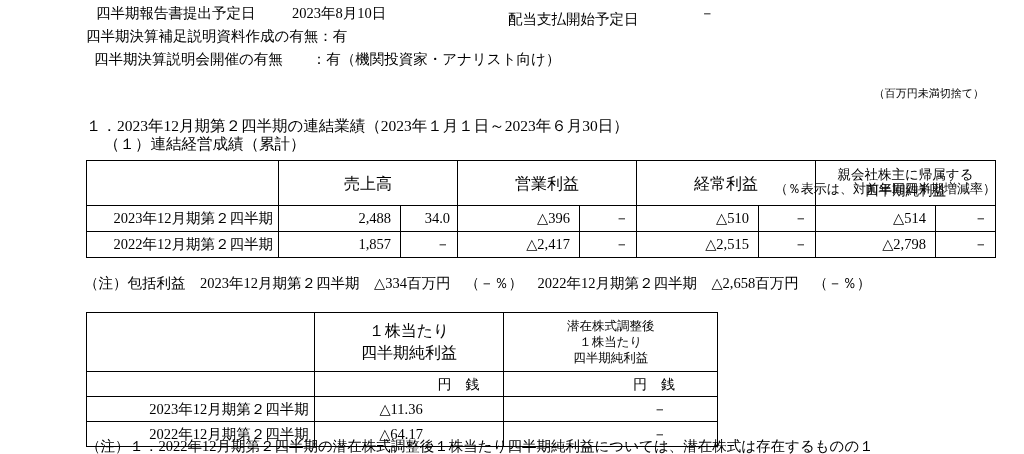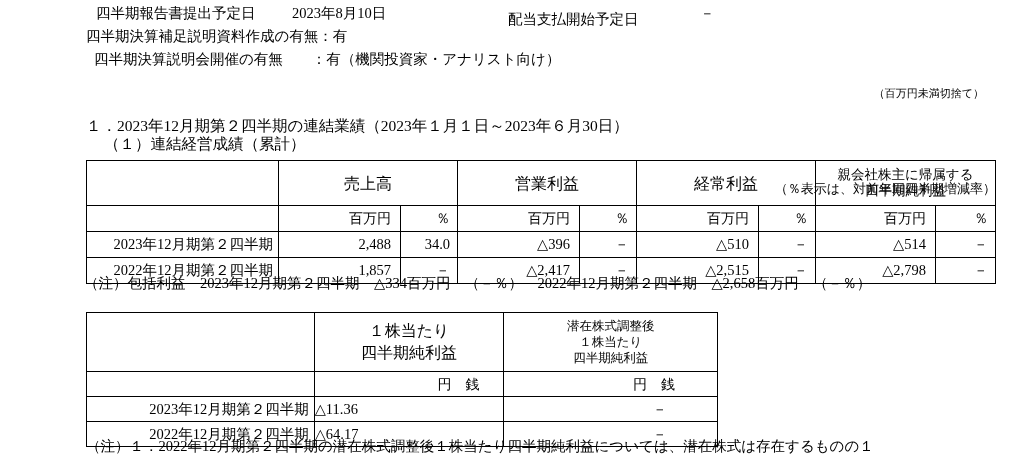--- a/index.html
+++ b/index.html
@@ -126,21 +126,21 @@
   #table2 .grp-head-a { height: 58px; font-size: 16px; line-height: 22px; }
   #table2 .grp-head-b { height: 58px; font-size: 12.5px; line-height: 16px; }
   #table2 .unit-row td { height: 24px; font-size: 14px; }
   #table2 .data-row td { height: 24px; }
   #table2 .rowlabel {
     text-align: right;
     padding-right: 5px;
     font-size: 14.5px;
   }
   #table2 .num {
-    text-align: left;
+    text-align: center;
     padding-right: 16px;
   }
   #table2 .dash {
     text-align: right;
     padding-right: 50px;
   }
   #table2 .unit-a {
     text-align: right;
     padding-right: 24px;
   }
@@ -189,31 +189,20 @@
     </colgroup>
     <tbody>
       <tr>
         <td class="grp-head"></td>
         <td class="grp-head" colspan="2">売上高</td>
         <td class="grp-head" colspan="2">営業利益</td>
         <td class="grp-head" colspan="2">経常利益</td>
         <td class="grp-head small" colspan="2">親会社株主に帰属する
 四半期純利益</td>
       </tr>
-      <tr class="unit-row">
-        <td></td>
-        <td class="num">百万円</td>
-        <td class="pctnum">％</td>
-        <td class="num">百万円</td>
-        <td class="pctnum">％</td>
-        <td class="num">百万円</td>
-        <td class="pctnum">％</td>
-        <td class="num">百万円</td>
-        <td class="pctnum">％</td>
-      </tr>
       <tr class="data-row">
         <td class="rowlabel">2023年12月期第２四半期</td>
         <td class="num">2,488</td>
         <td class="pctnum">34.0</td>
         <td class="num">△396</td>
         <td class="pctnum">－</td>
         <td class="num">△510</td>
         <td class="pctnum">－</td>
         <td class="num">△514</td>
         <td class="pctnum">－</td>

